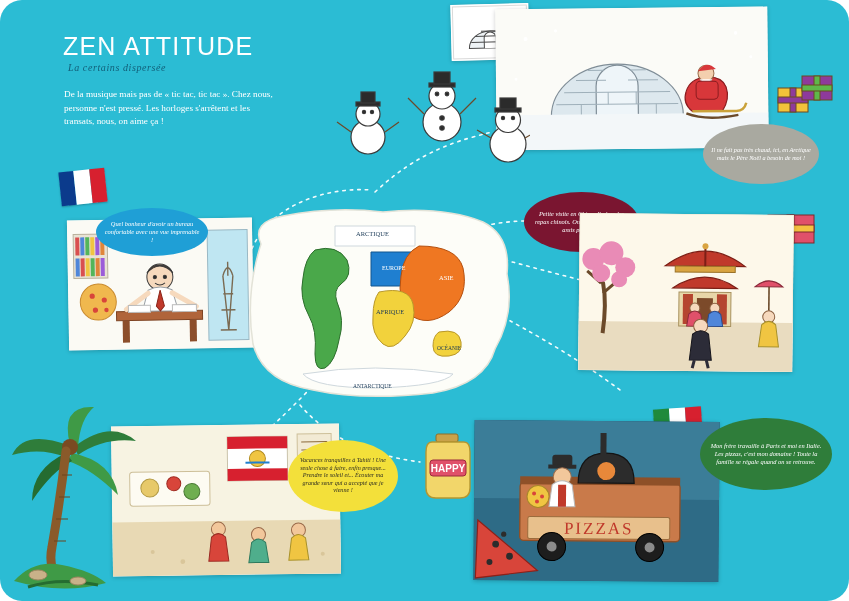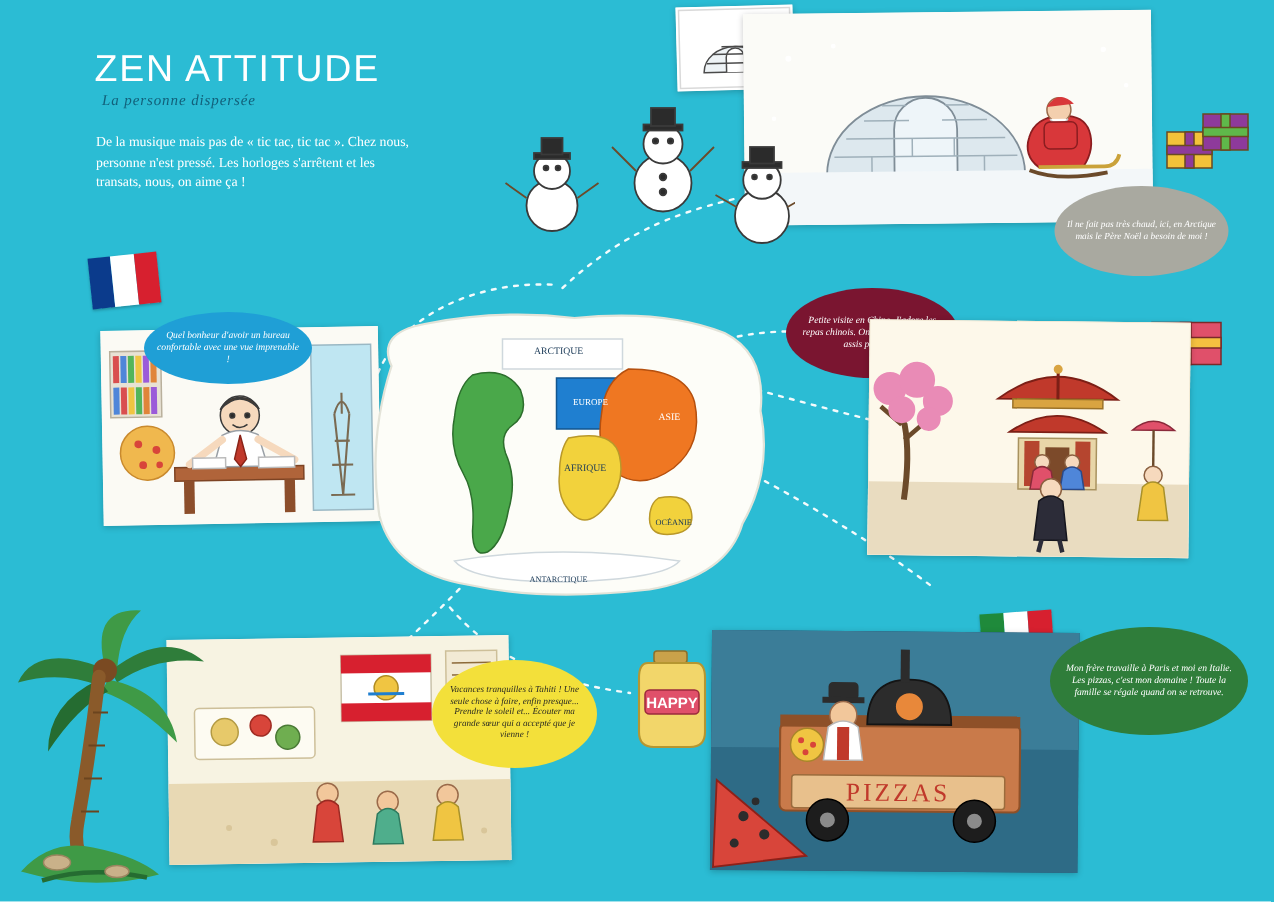--- a/index.html
+++ b/index.html
@@ -7,20 +7,21 @@
     padding: 0;
     background: #ffffff;
   }
   #page {
     position: relative;
     width: 849px;
     height: 601px;
     background: #2bbcd4;
     overflow: hidden;
     font-family: "Liberation Sans", sans-serif;
+    border-radius: 22px;
   }
   
   .title {
     position: absolute;
     left: 63px;
     top: 32px;
     font-size: 25px;
     letter-spacing: 1.2px;
     color: #ffffff;
     font-family: "Liberation Sans", sans-serif;
@@ -102,21 +103,21 @@
       <path d="M375 192 C 420 150, 460 140, 492 132"></path>
       <path d="M430 250 C 480 215, 545 215, 600 232"></path>
       <path d="M470 300 C 530 330, 580 360, 620 390"></path>
       <path d="M360 330 C 330 370, 300 400, 268 430"></path>
       <path d="M300 405 C 330 440, 370 455, 420 462"></path>
       <path d="M505 260 C 560 275, 620 290, 660 300"></path>
     </g>
   </svg>
 
   <div class="title">ZEN ATTITUDE</div>
-  <div class="subtitle">La personne dispersée</div>
+  <div class="subtitle">La certains dispersée</div>
   <div class="intro">
     <p>De la musique mais pas de « tic tac, tic tac ». Chez nous, personne n'est pressé. Les horloges s'arrêtent et les transats, nous, on aime ça !</p>
   </div>
 
   <div class="card" style="left:451px; top:4px; width:78px; height:56px; transform:rotate(-1.5deg);">
     <svg class="inner" viewBox="0 0 78 56">
       <rect width="78" height="56" fill="#ffffff"></rect>
       <g stroke="#4a4a4a" fill="none" stroke-width="1">
         <path d="M18 44 A21 17 0 0 1 60 44 Z" fill="#eef3f6"></path>
         <path d="M33 44 v-10 a6 6 0 0 1 12 0 v10" fill="#ffffff"></path>

